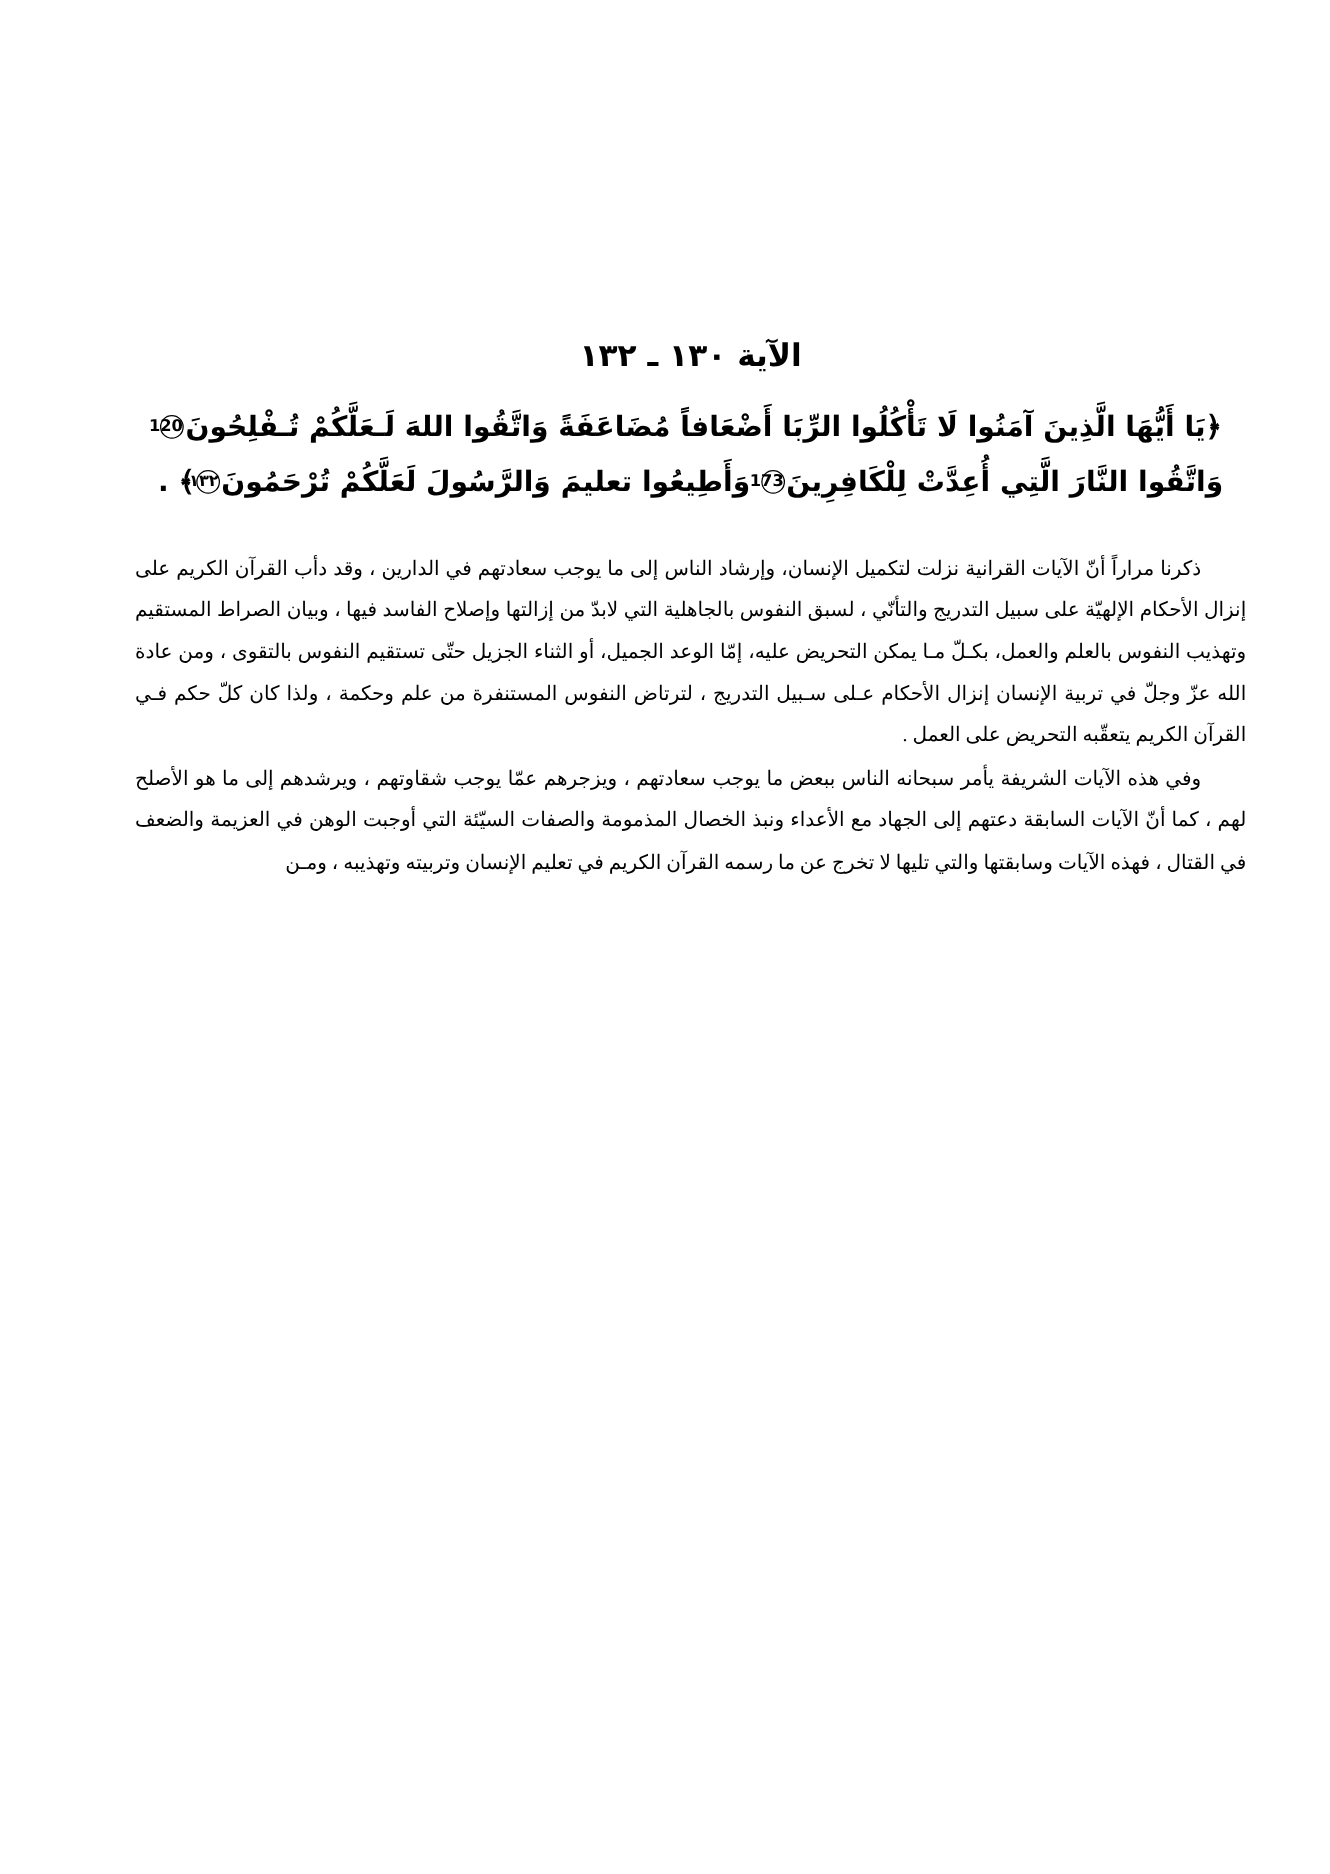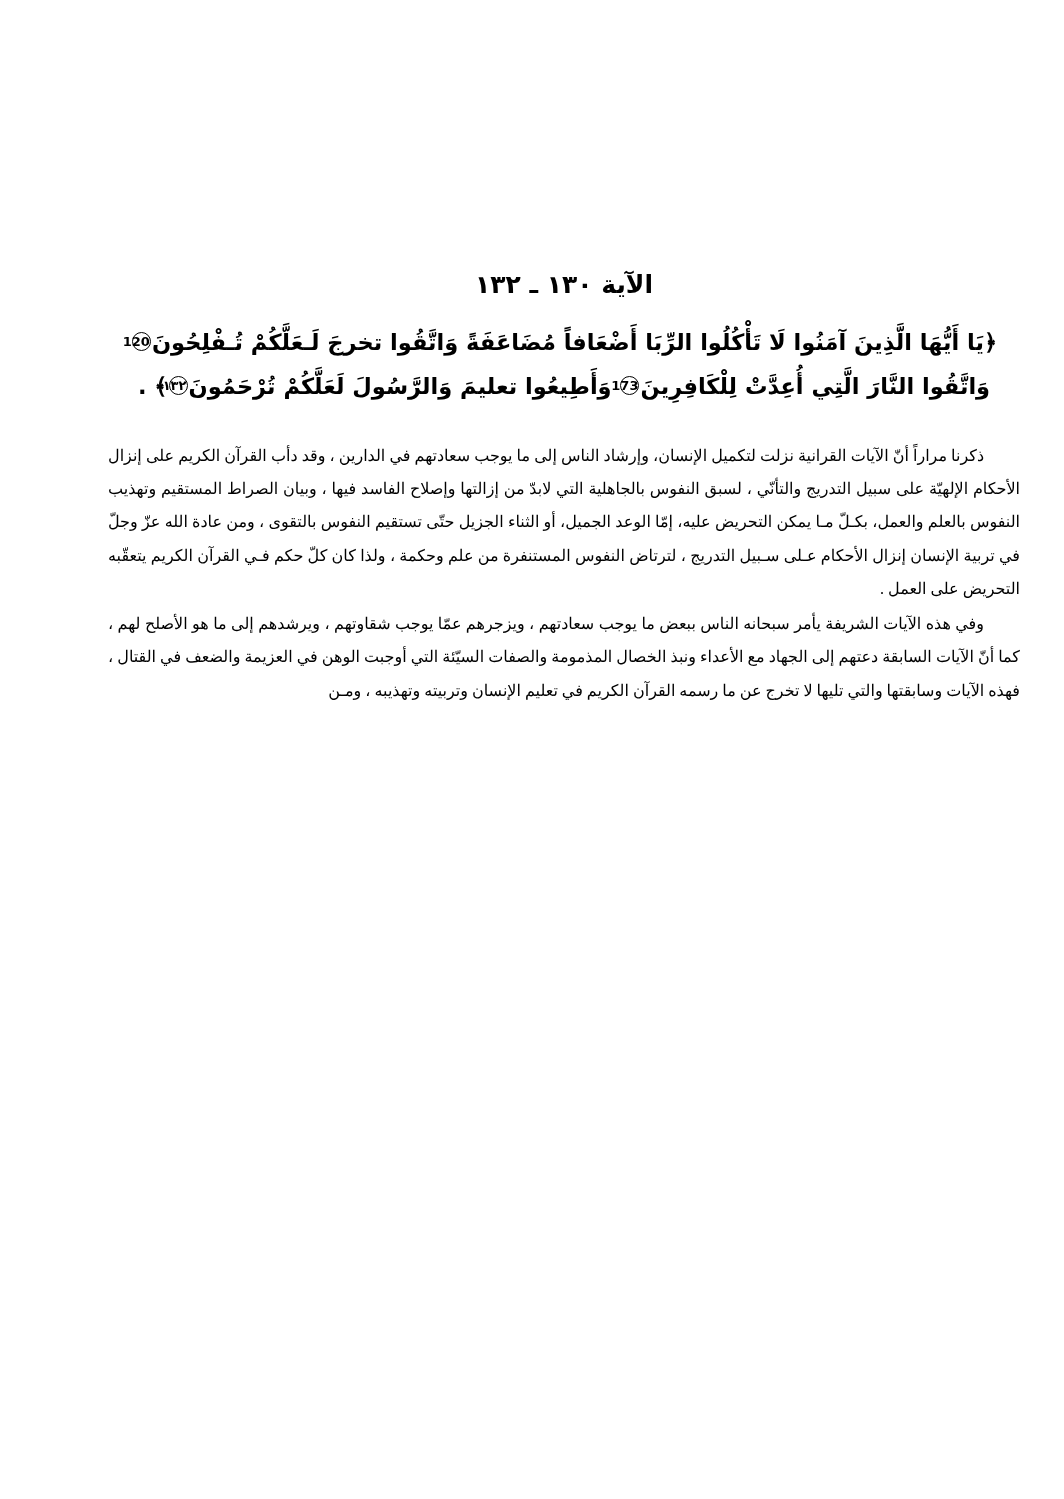--- a/index.html
+++ b/index.html
@@ -12,21 +12,21 @@
     height: 1499px;
     font-family: "DejaVu Sans", sans-serif;
     color: #000000;
     overflow: hidden;
   }
   .page {
     position: relative;
     width: 1064px;
     height: 1499px;
     box-sizing: border-box;
-    padding: 270px 44px 0 108px;
+    padding: 270px 67px 0 108px;
   }
   .heading {
     text-align: center;
     font-family: "DejaVu Sans", sans-serif;
     font-weight: bold;
     font-size: 25px;
     letter-spacing: 0px;
     margin-bottom: 22px;
     direction: rtl;
   }
@@ -69,21 +69,21 @@
   }
 </style>
 </head>
 <body>
 
 <div class="page">
 
   <div class="heading">الآية ١٣٠ ـ ١٣٢</div>
 
   <div class="quran">
-    <span>﴿</span><span>يَا أَيُّهَا الَّذِينَ آمَنُوا لَا تَأْكُلُوا الرِّبَا أَضْعَافاً مُضَاعَفَةً وَاتَّقُوا تخرجَ لَـعَلَّكُمْ تُـفْلِحُونَ</span><span class="ayah-num">120</span>
+    <span>﴿</span><span>يَا أَيُّهَا الَّذِينَ آمَنُوا لَا تَأْكُلُوا الرِّبَا أَضْعَافاً مُضَاعَفَةً وَاتَّقُوا اللهَ لَـعَلَّكُمْ تُـفْلِحُونَ</span><span class="ayah-num">120</span>
     <span>وَاتَّقُوا النَّارَ الَّتِي أُعِدَّتْ لِلْكَافِرِينَ</span><span class="ayah-num">173</span>
     <span>وَأَطِيعُوا تعليمَ وَالرَّسُولَ لَعَلَّكُمْ تُرْحَمُونَ</span><span class="ayah-num">١٣٢</span><span>﴾</span>
     <span>.</span>
   </div>
 
   <div class="body-text">
     <p>ذكرنا مراراً أنّ الآيات القرانية نزلت لتكميل الإنسان، وإرشاد الناس إلى ما يوجب سعادتهم في الدارين ، وقد دأب القرآن الكريم على إنزال الأحكام الإلهيّة على سبيل التدريج والتأنّي ، لسبق النفوس بالجاهلية التي لابدّ من إزالتها وإصلاح الفاسد فيها ، وبيان الصراط المستقيم وتهذيب النفوس بالعلم والعمل، بكـلّ مـا يمكن التحريض عليه، إمّا الوعد الجميل، أو الثناء الجزيل حتّى تستقيم النفوس بالتقوى ، ومن عادة الله عزّ وجلّ في تربية الإنسان إنزال الأحكام عـلى سـبيل التدريج ، لترتاض النفوس المستنفرة من علم وحكمة ، ولذا كان كلّ حكم فـي القرآن الكريم يتعقّبه التحريض على العمل .</p>
     <p>وفي هذه الآيات الشريفة يأمر سبحانه الناس ببعض ما يوجب سعادتهم ، ويزجرهم عمّا يوجب شقاوتهم ، ويرشدهم إلى ما هو الأصلح لهم ، كما أنّ الآيات السابقة دعتهم إلى الجهاد مع الأعداء ونبذ الخصال المذمومة والصفات السيّئة التي أوجبت الوهن في العزيمة والضعف في القتال ، فهذه الآيات وسابقتها والتي تليها لا تخرج عن ما رسمه القرآن الكريم في تعليم الإنسان وتربيته وتهذيبه ، ومـن</p>
   </div>
 

